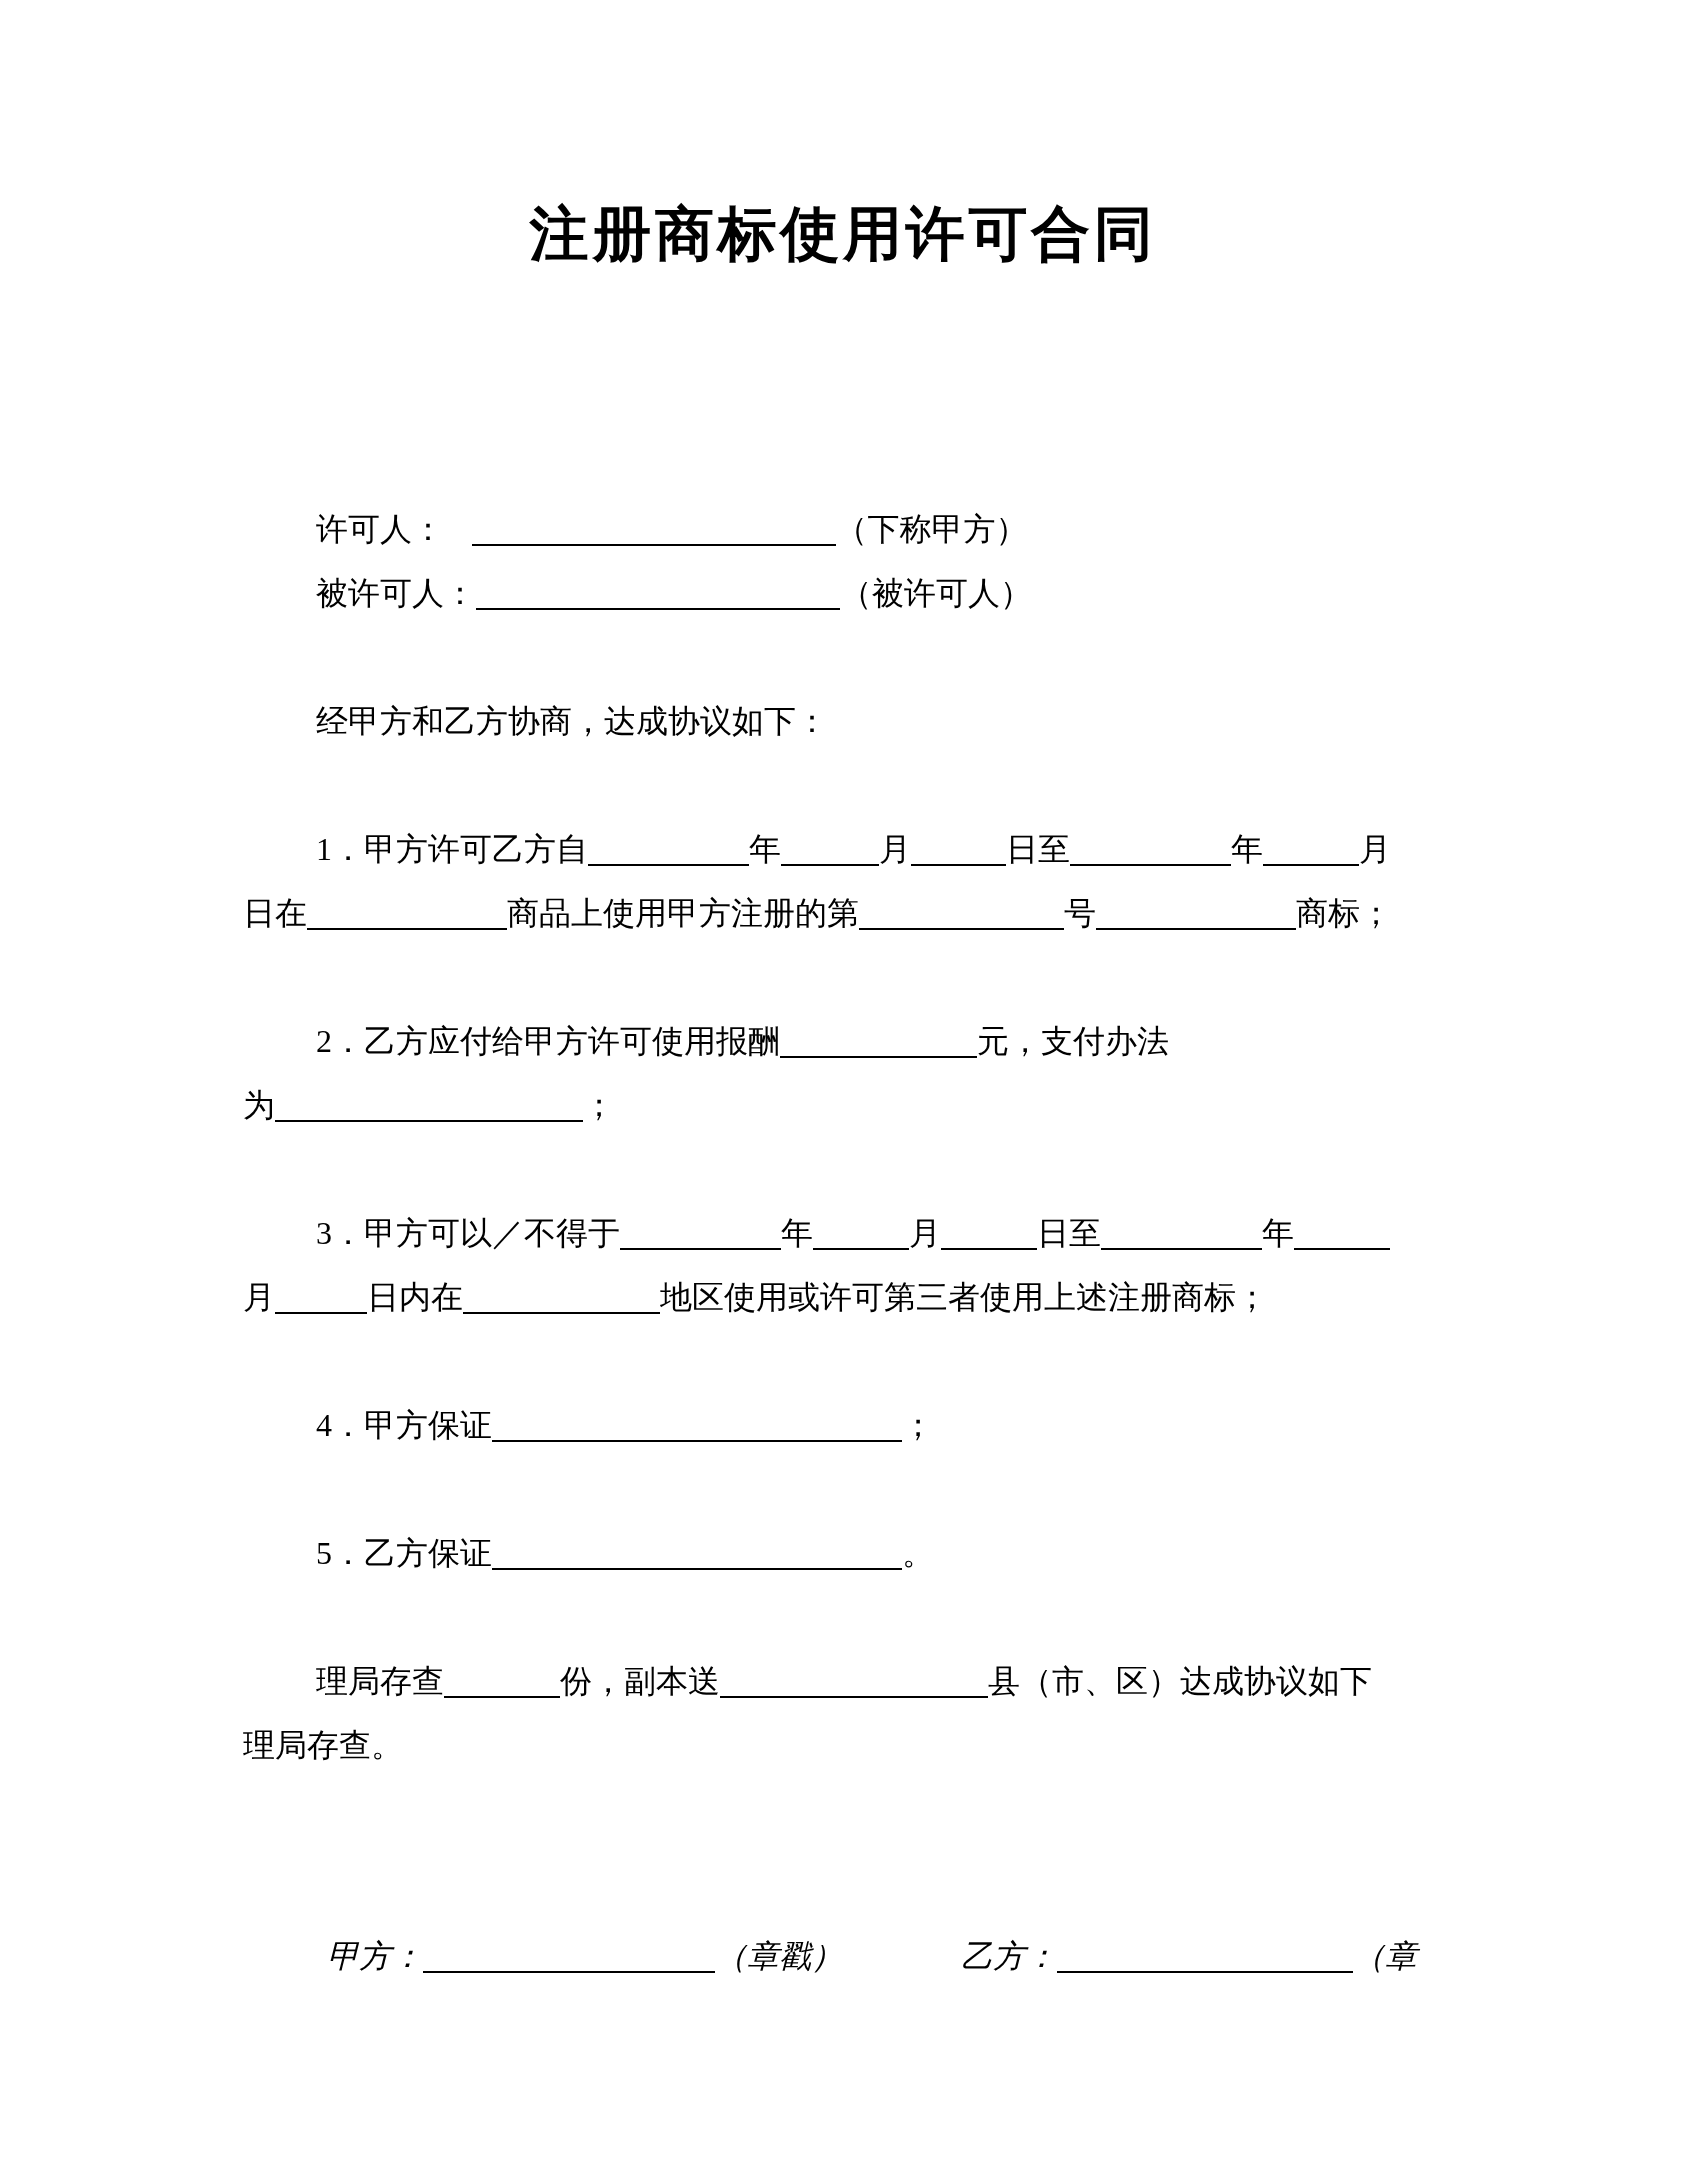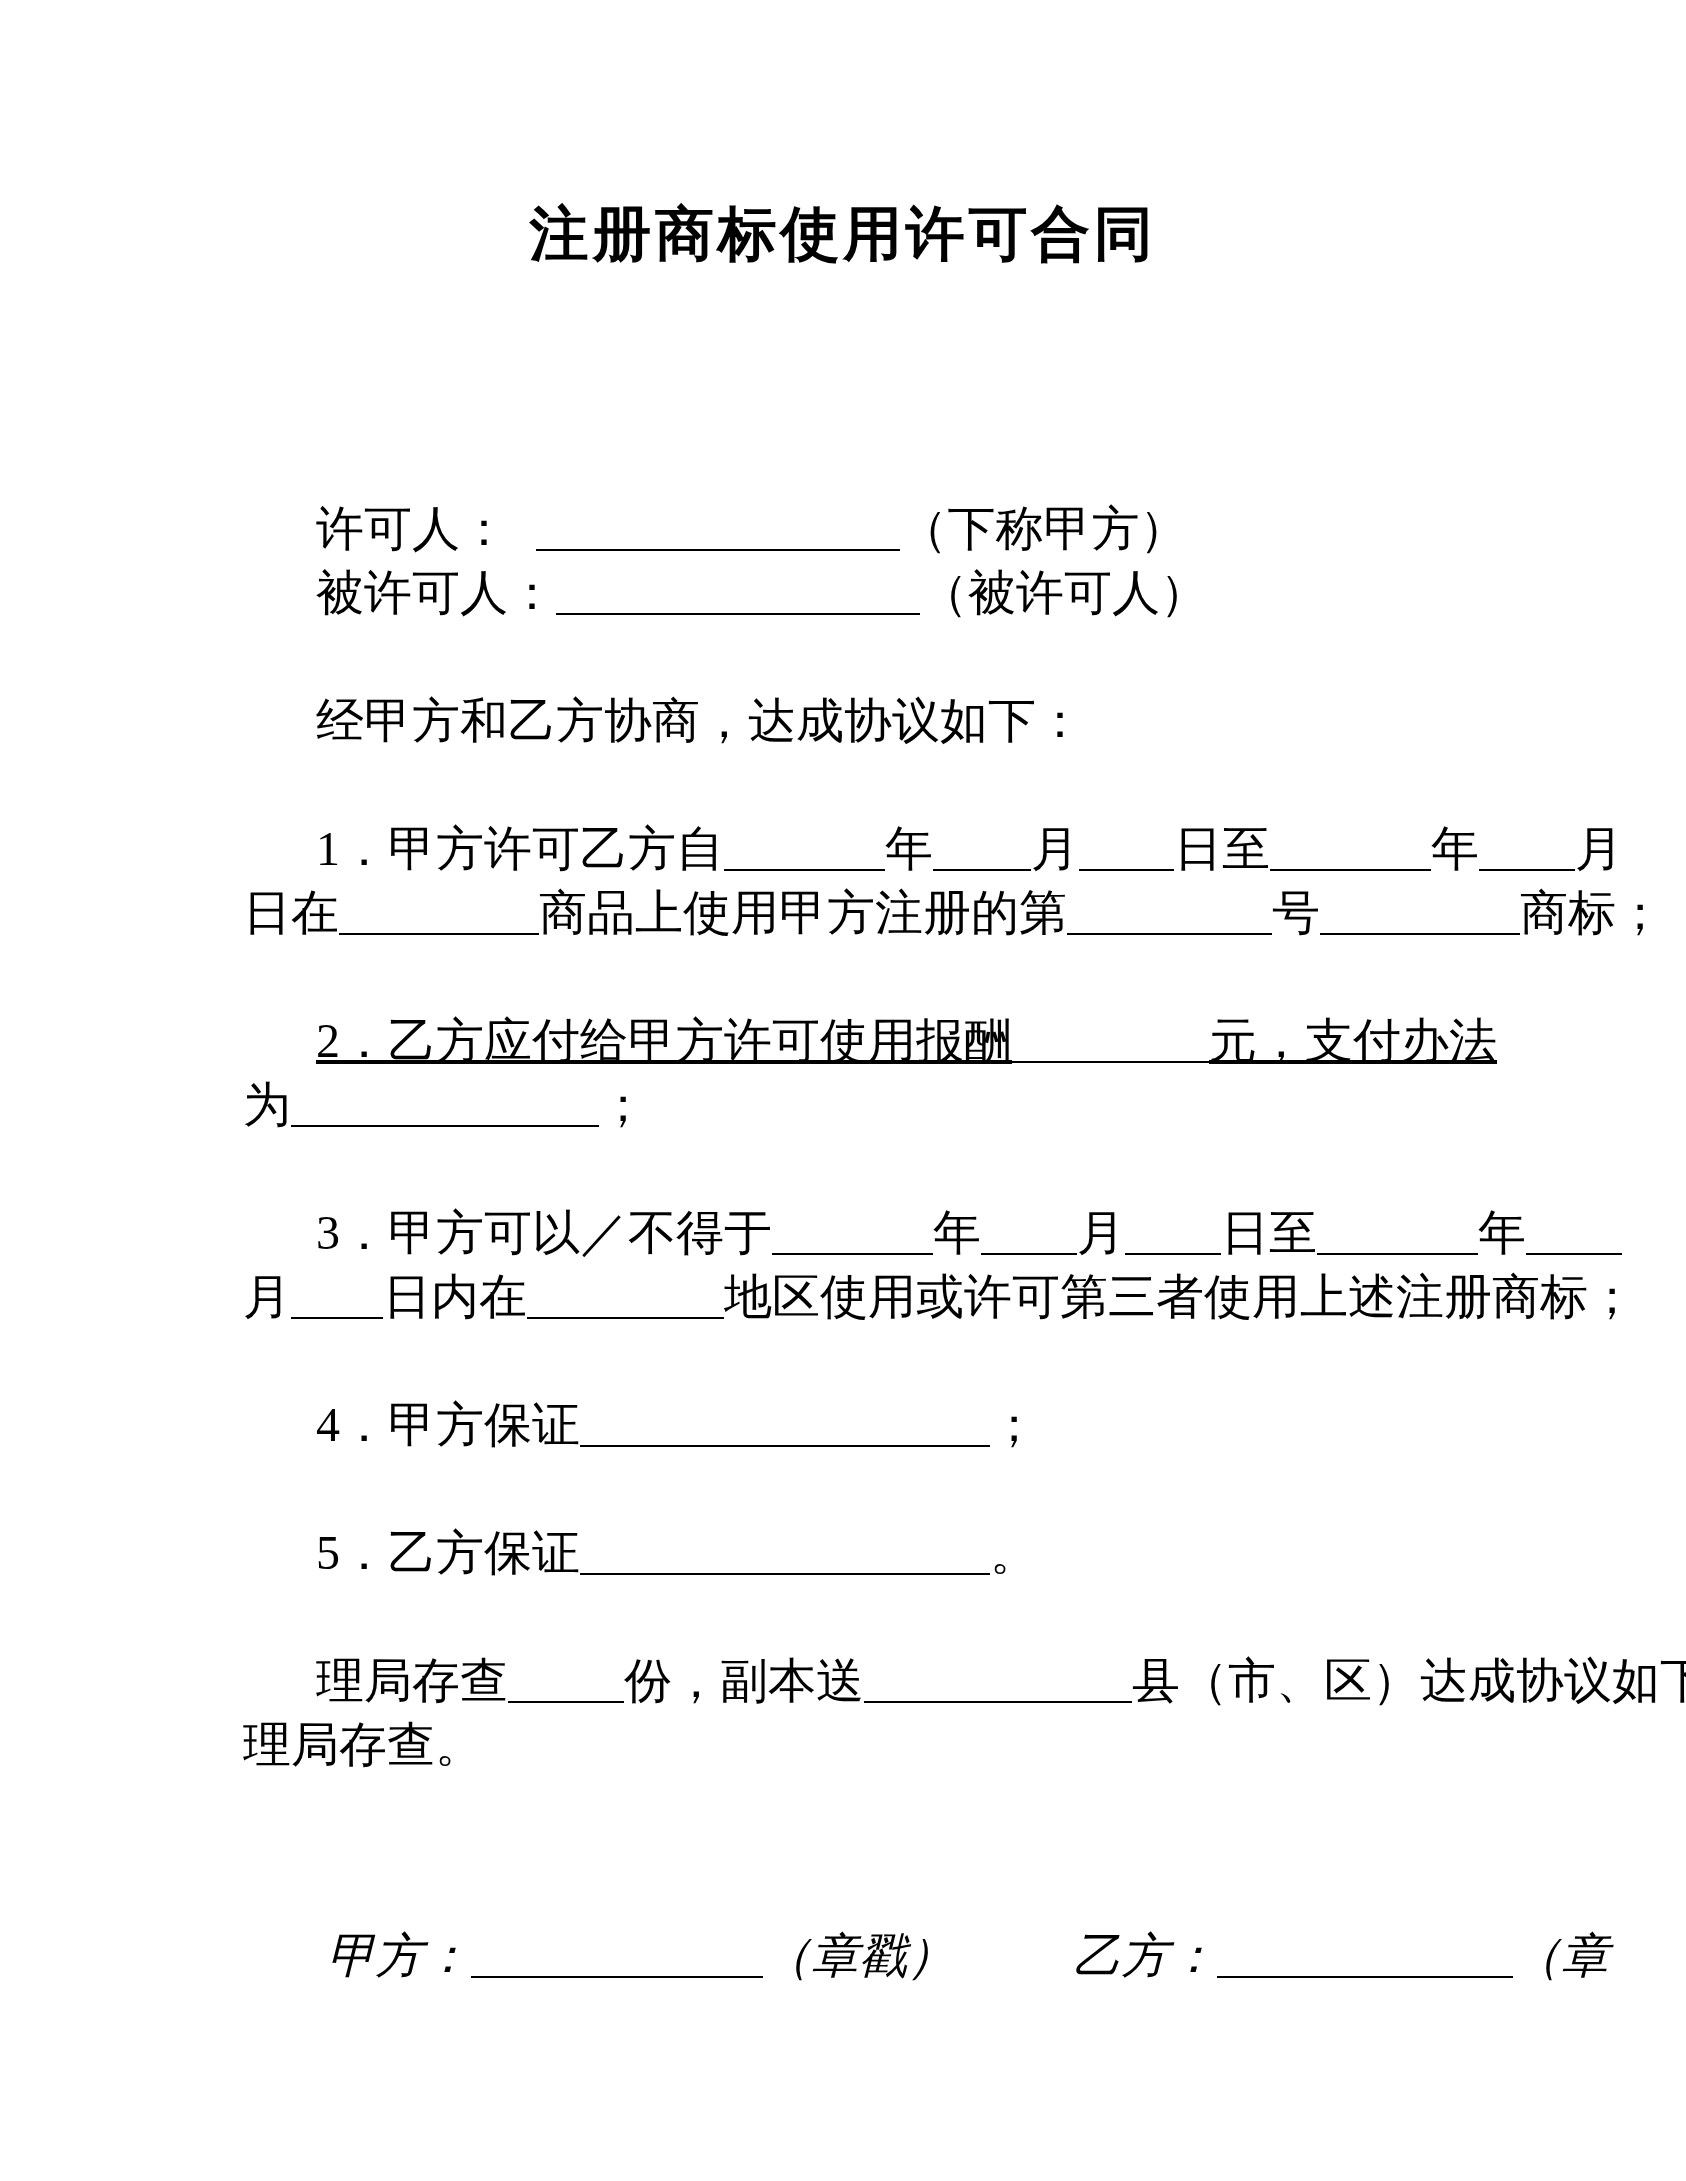--- a/index.html
+++ b/index.html
@@ -21,21 +21,21 @@
     font-size:59px;
     line-height:75px;
     letter-spacing:3.7px;
   }
   .doc{
     padding-left:243px;
     padding-right:0;
   }
   .line{
     white-space:nowrap;
-    font-size:48px;
+    font-size:32px;
     line-height:64px;
     height:64px;
   }
   .run{display:inline;}
   .bl{
     display:inline-block;
     height:1em;
     border-bottom:2.8px solid #000000;
     vertical-align:-5.5px;
   }
@@ -45,21 +45,21 @@
 <body>
 
 <div class="page" id="page" style="background: rgb(255, 255, 255); color: rgb(0, 0, 0);">
   <h1 class="title">注册商标使用许可合同</h1>
   <div class="doc" id="doc-lines">
       <div class="line" style="margin-top: 225px; padding-left: 73px;"><span class="run">许可人：</span><span class="gap" style="width: 27.5px;"></span><span class="bl" style="width: 364px; border-bottom-color: rgb(0, 0, 0);"></span><span class="run">（下称甲方）</span></div>
       <div class="line" style="margin-top: 0px; padding-left: 73px;"><span class="run">被许可人：</span><span class="bl" style="width: 364px; border-bottom-color: rgb(0, 0, 0);"></span><span class="run">（被许可人）</span></div>
       <div class="line" style="margin-top: 64px; padding-left: 73px;"><span class="run">经甲方和乙方协商，达成协议如下：</span></div>
       <div class="line" style="margin-top: 64px; padding-left: 73px;"><span class="run">1．甲方许可乙方自</span><span class="bl" style="width: 161px; border-bottom-color: rgb(0, 0, 0);"></span><span class="run">年</span><span class="bl" style="width: 98px; border-bottom-color: rgb(0, 0, 0);"></span><span class="run">月</span><span class="bl" style="width: 95px; border-bottom-color: rgb(0, 0, 0);"></span><span class="run">日至</span><span class="bl" style="width: 161px; border-bottom-color: rgb(0, 0, 0);"></span><span class="run">年</span><span class="bl" style="width: 96px; border-bottom-color: rgb(0, 0, 0);"></span><span class="run">月</span></div>
       <div class="line" style="margin-top: 0px; padding-left: 0px;"><span class="run">日在</span><span class="bl" style="width: 200px; border-bottom-color: rgb(0, 0, 0);"></span><span class="run">商品上使用甲方注册的第</span><span class="bl" style="width: 205px; border-bottom-color: rgb(0, 0, 0);"></span><span class="run">号</span><span class="bl" style="width: 200px; border-bottom-color: rgb(0, 0, 0);"></span><span class="run">商标；</span></div>
-      <div class="line" style="margin-top: 64px; padding-left: 73px; text-decoration: underline;"><span class="run">2．乙方应付给甲方许可使用报酬</span><span class="bl" style="width: 197px; border-bottom-color: rgb(0, 0, 0);"></span><span class="run">元，支付办法</span></div>
+      <div class="line" style="margin-top: 64px; padding-left: 73px;"><span class="run">2．乙方应付给甲方许可使用报酬</span><span class="bl" style="width: 197px; border-bottom-color: rgb(0, 0, 0);"></span><span class="run">元，支付办法</span></div>
       <div class="line" style="margin-top: 0px; padding-left: 0px;"><span class="run">为</span><span class="bl" style="width: 308px; border-bottom-color: rgb(0, 0, 0);"></span><span class="run">；</span></div>
       <div class="line" style="margin-top: 64px; padding-left: 73px;"><span class="run">3．甲方可以／不得于</span><span class="bl" style="width: 161px; border-bottom-color: rgb(0, 0, 0);"></span><span class="run">年</span><span class="bl" style="width: 96px; border-bottom-color: rgb(0, 0, 0);"></span><span class="run">月</span><span class="bl" style="width: 96px; border-bottom-color: rgb(0, 0, 0);"></span><span class="run">日至</span><span class="bl" style="width: 161px; border-bottom-color: rgb(0, 0, 0);"></span><span class="run">年</span><span class="bl" style="width: 96px; border-bottom-color: rgb(0, 0, 0);"></span></div>
       <div class="line" style="margin-top: 0px; padding-left: 0px;"><span class="run">月</span><span class="bl" style="width: 92px; border-bottom-color: rgb(0, 0, 0);"></span><span class="run">日内在</span><span class="bl" style="width: 197px; border-bottom-color: rgb(0, 0, 0);"></span><span class="run">地区使用或许可第三者使用上述注册商标；</span></div>
       <div class="line" style="margin-top: 64px; padding-left: 73px;"><span class="run">4．甲方保证</span><span class="bl" style="width: 410px; border-bottom-color: rgb(0, 0, 0);"></span><span class="run">；</span></div>
       <div class="line" style="margin-top: 64px; padding-left: 73px;"><span class="run">5．乙方保证</span><span class="bl" style="width: 410px; border-bottom-color: rgb(0, 0, 0);"></span><span class="run">。</span></div>
       <div class="line" style="margin-top: 64px; padding-left: 73px;"><span class="run">理局存查</span><span class="bl" style="width: 116px; border-bottom-color: rgb(0, 0, 0);"></span><span class="run">份，副本送</span><span class="bl" style="width: 268px; border-bottom-color: rgb(0, 0, 0);"></span><span class="run">县（市、区）达成协议如下</span></div>
       <div class="line" style="margin-top: 0px; padding-left: 0px;"><span class="run">理局存查。</span></div>
       <div class="line" style="margin-top: 147px; padding-left: 84px; font-style: italic;"><span class="run">甲方：</span><span class="bl" style="width: 292px; border-bottom-color: rgb(0, 0, 0);"></span><span class="run">（章戳）</span><span class="gap" style="width: 118px;"></span><span class="run">乙方：</span><span class="bl" style="width: 296px; border-bottom-color: rgb(0, 0, 0);"></span><span class="run">（章</span></div>
     </div>
 </div>

